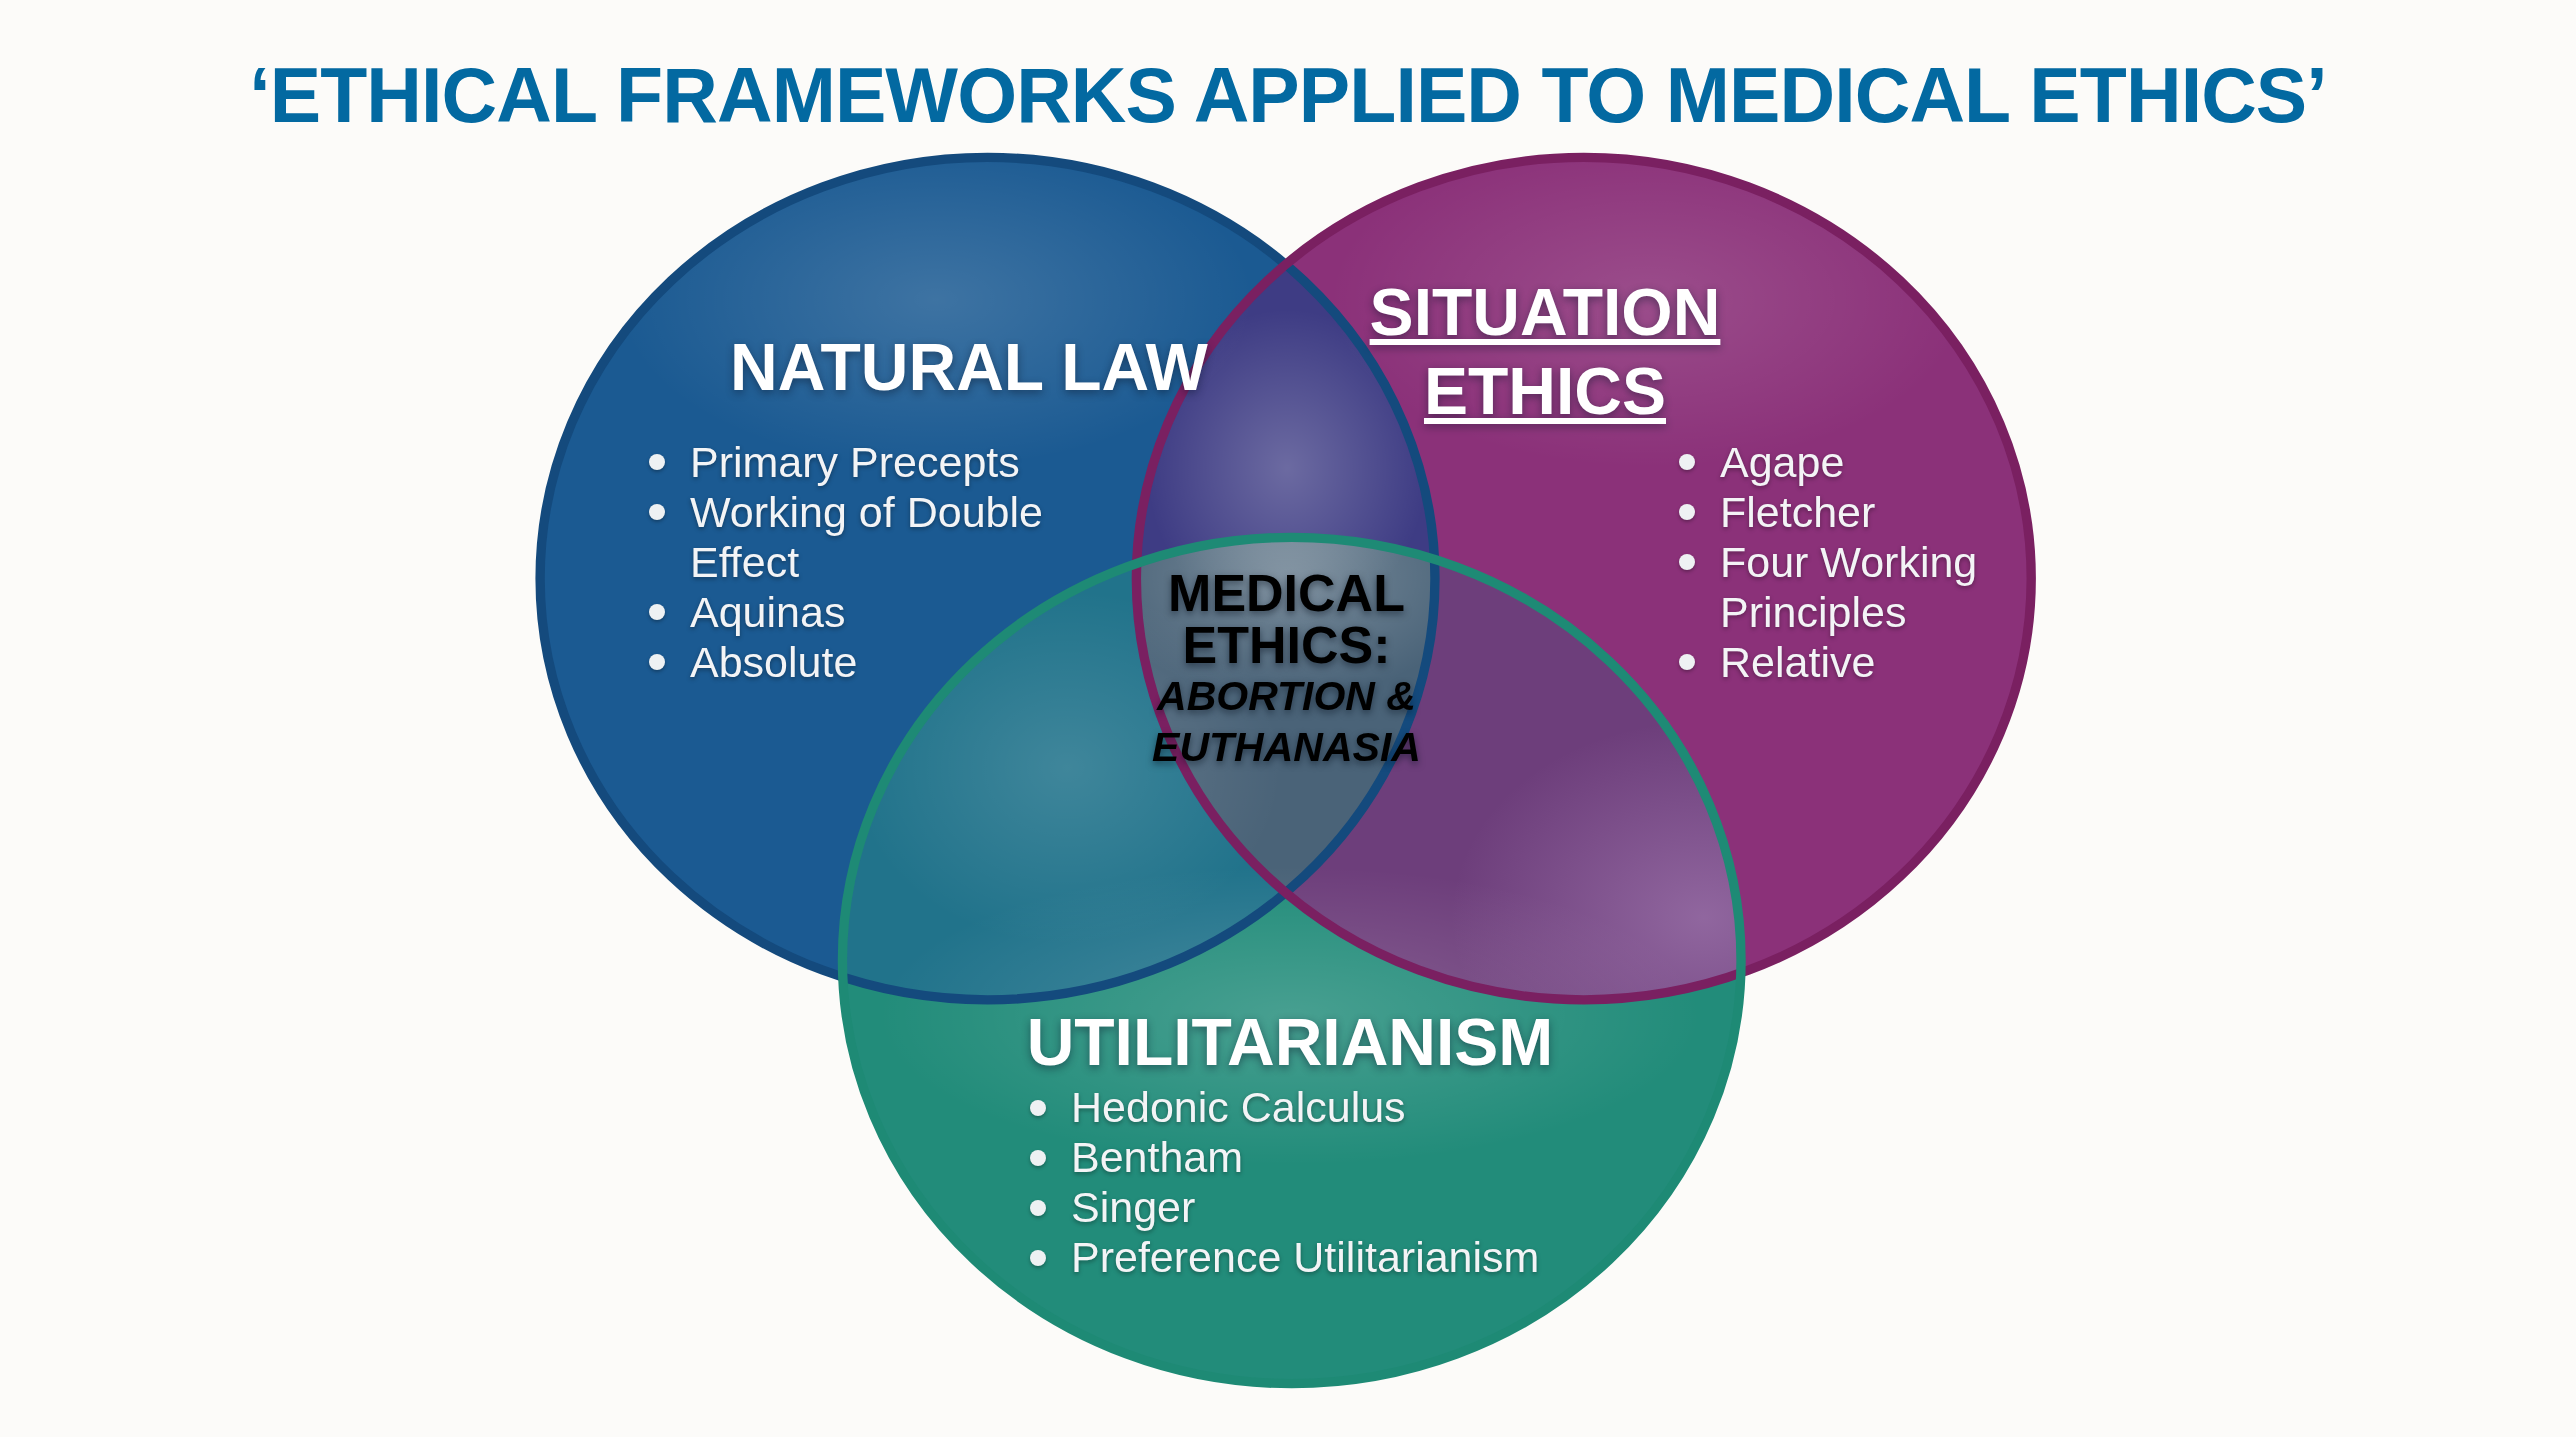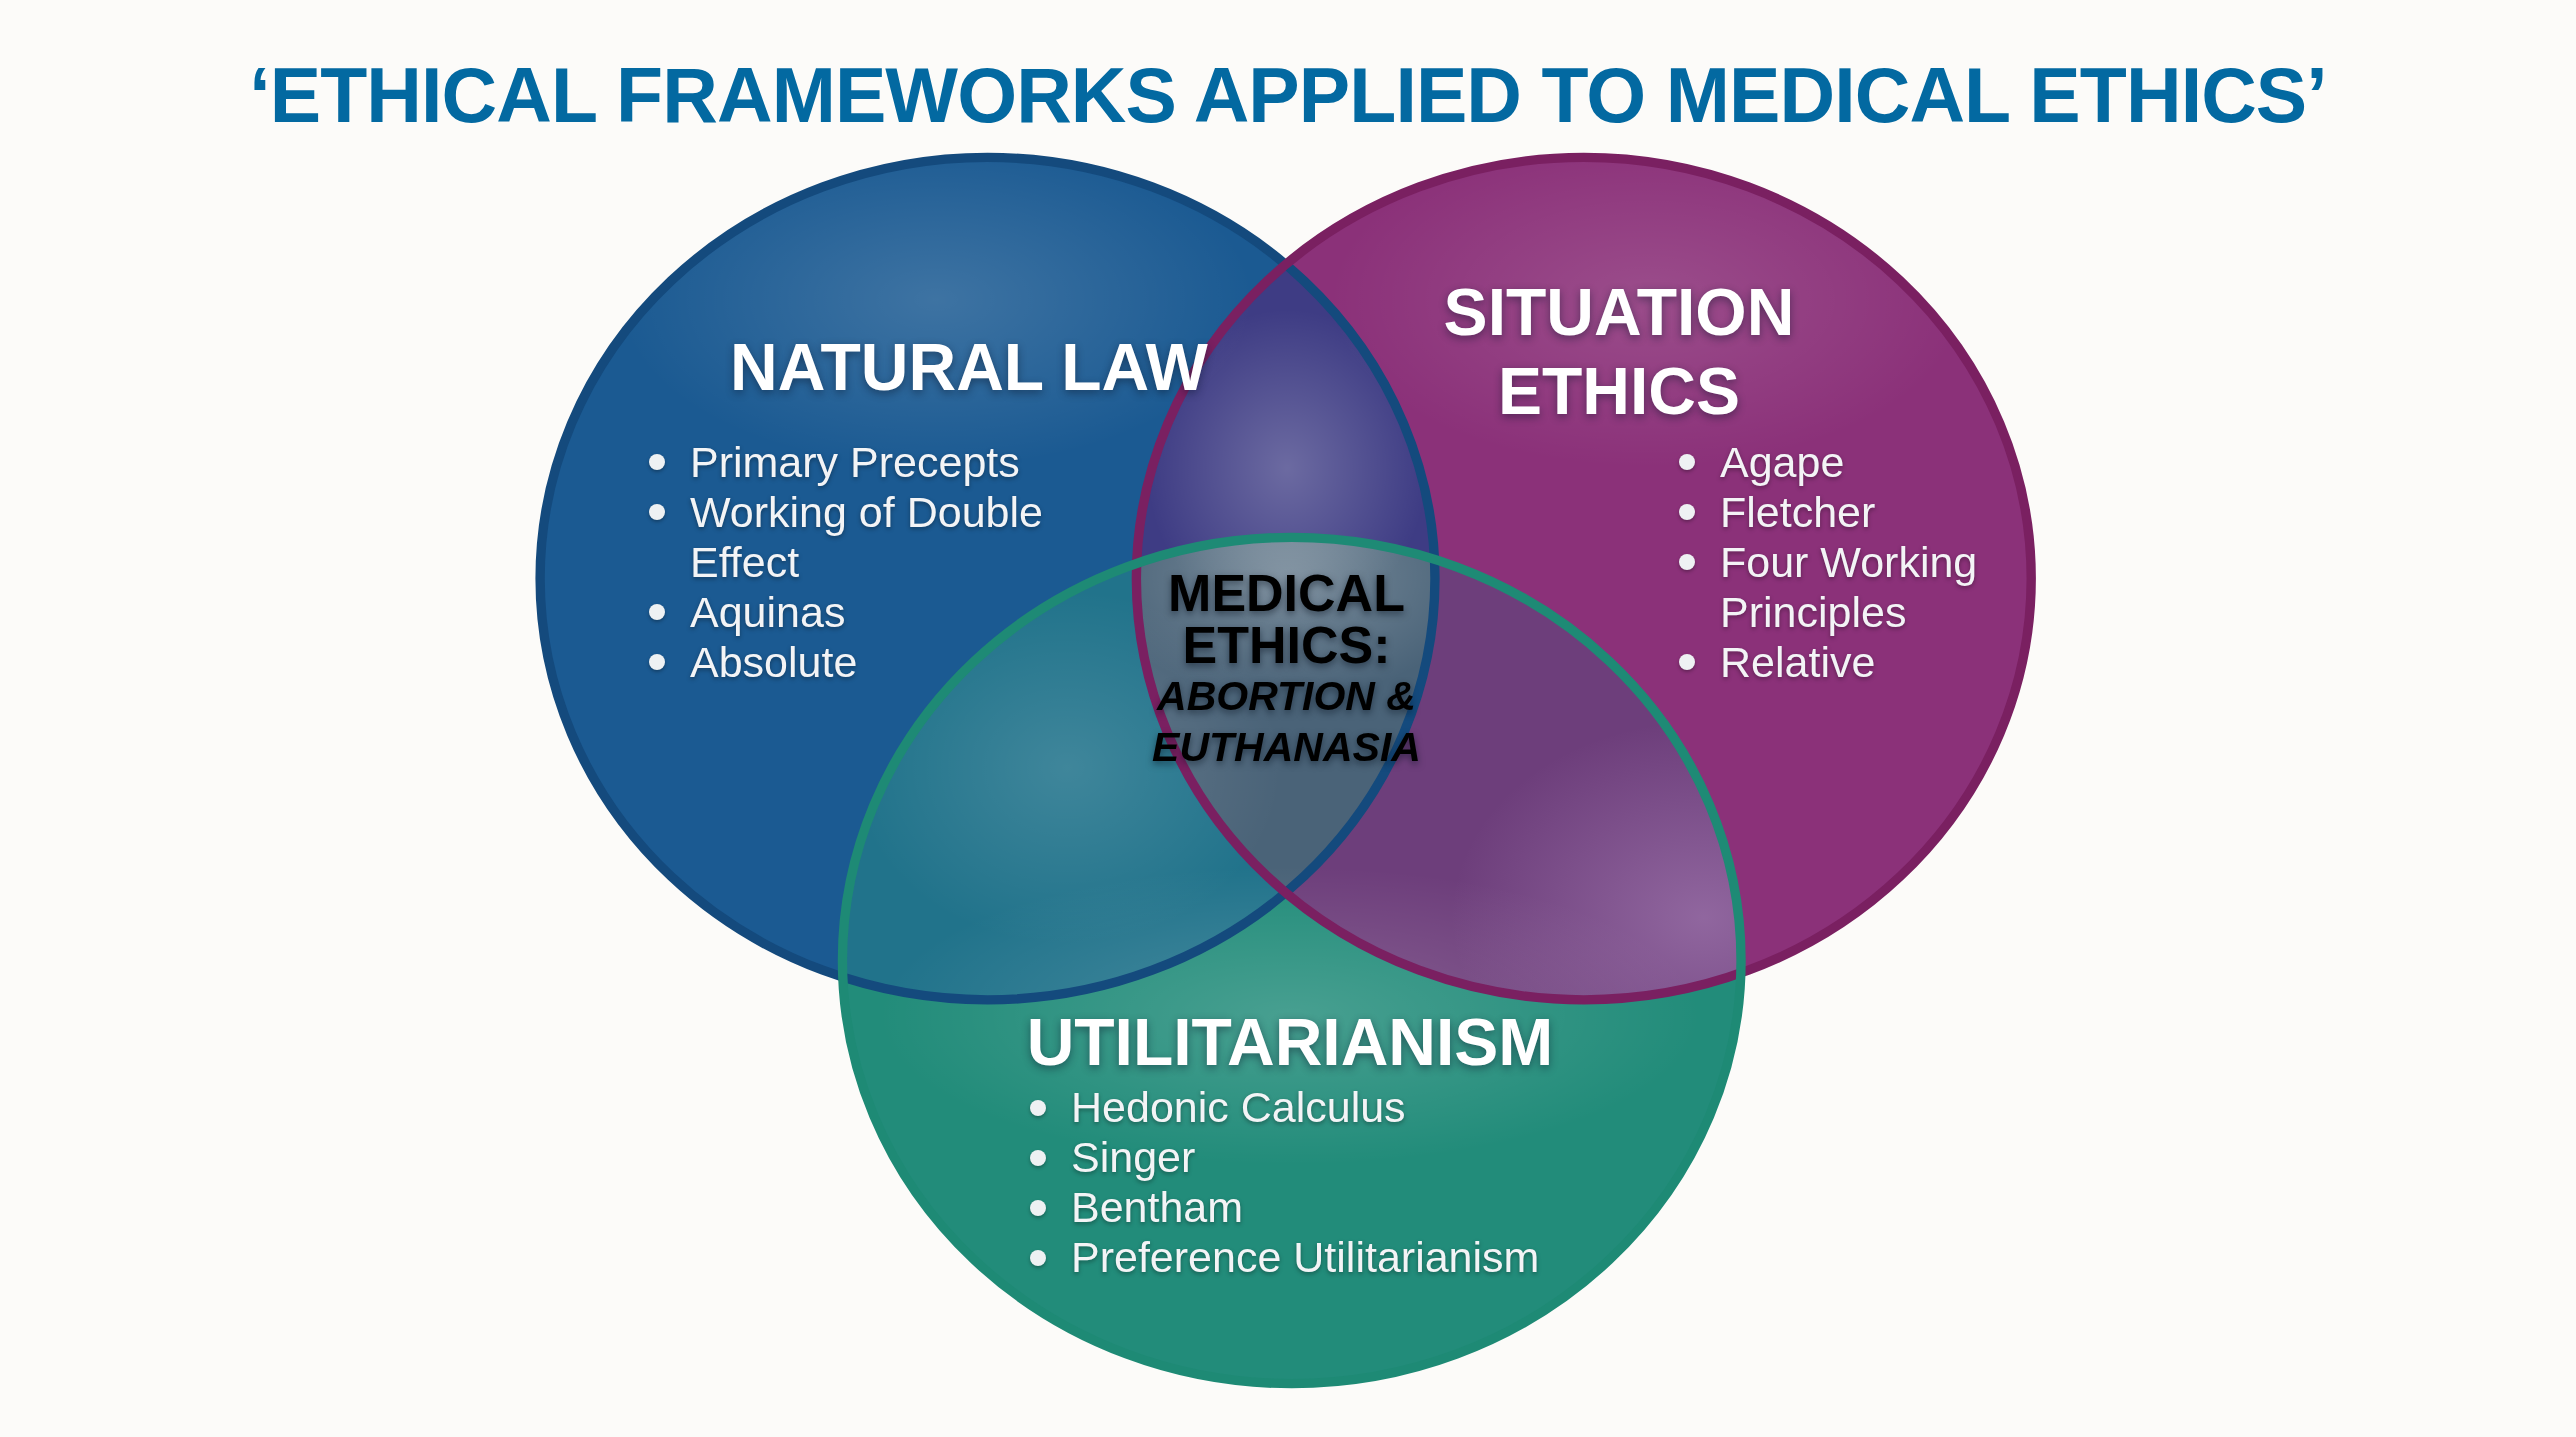--- a/index.html
+++ b/index.html
@@ -20,21 +20,21 @@
 
   svg.venn { position: absolute; left: 0; top: 0; width: 2576px; height: 1438px; }
 
   .circle-heading {
     position: absolute;
     color: #ffffff; font-weight: 700; font-size: 66px; line-height: 79px;
     text-align: center;
     text-shadow: 0 2.8px 8.4px rgba(8, 20, 40, 0.45);
   }
   .heading-natural   { left: 679px;  top: 328px;  width: 580px; }
-  .heading-situation { left: 1338px; top: 273px;  width: 562px; }
+  .heading-situation { left: 1264px; top: 273px;  width: 562px; text-decoration: underline; }
   .heading-util      { left: 1009px; top: 1003px; width: 562px; }
 
   ul.venn-list {
     position: absolute; margin: 8px; padding: 0; list-style: none;
     color: #f3f4f6; font-size: 43px; line-height: 50px; font-weight: 400;
     text-shadow: 0 1.9px 4.7px rgba(0, 0, 0, 0.35);
   }
   .list-natural   { left: 630px;  top: 429px;  width: 446px; }
   .list-situation { left: 1660px; top: 429px;  width: 361px; }
   .list-util      { left: 1011px; top: 1074px; width: 580px; line-height: 51px; }
@@ -152,22 +152,22 @@
   <ul class="venn-list list-situation">
     <li><span class="dot"></span><span>Agape</span></li>
     <li><span class="dot"></span><span>Fletcher</span></li>
     <li><span class="dot"></span><span>Four Working Principles</span></li>
     <li><span class="dot"></span><span>Relative</span></li>
   </ul>
 
   <div class="circle-heading heading-util">UTILITARIANISM</div>
   <ul class="venn-list list-util">
     <li><span class="dot"></span><span>Hedonic Calculus</span></li>
+    <li><span class="dot"></span><span>Bentham</span></li>
     <li><span class="dot"></span><span>Singer</span></li>
-    <li><span class="dot"></span><span>Bentham</span></li>
     <li><span class="dot"></span><span>Preference Utilitarianism</span></li>
   </ul>
 
   <div class="center-label">
     <span class="big">MEDICAL</span>
     <span class="big">ETHICS:</span>
     <span class="small">ABORTION &amp;</span>
     <span class="small">EUTHANASIA</span>
   </div>
 

